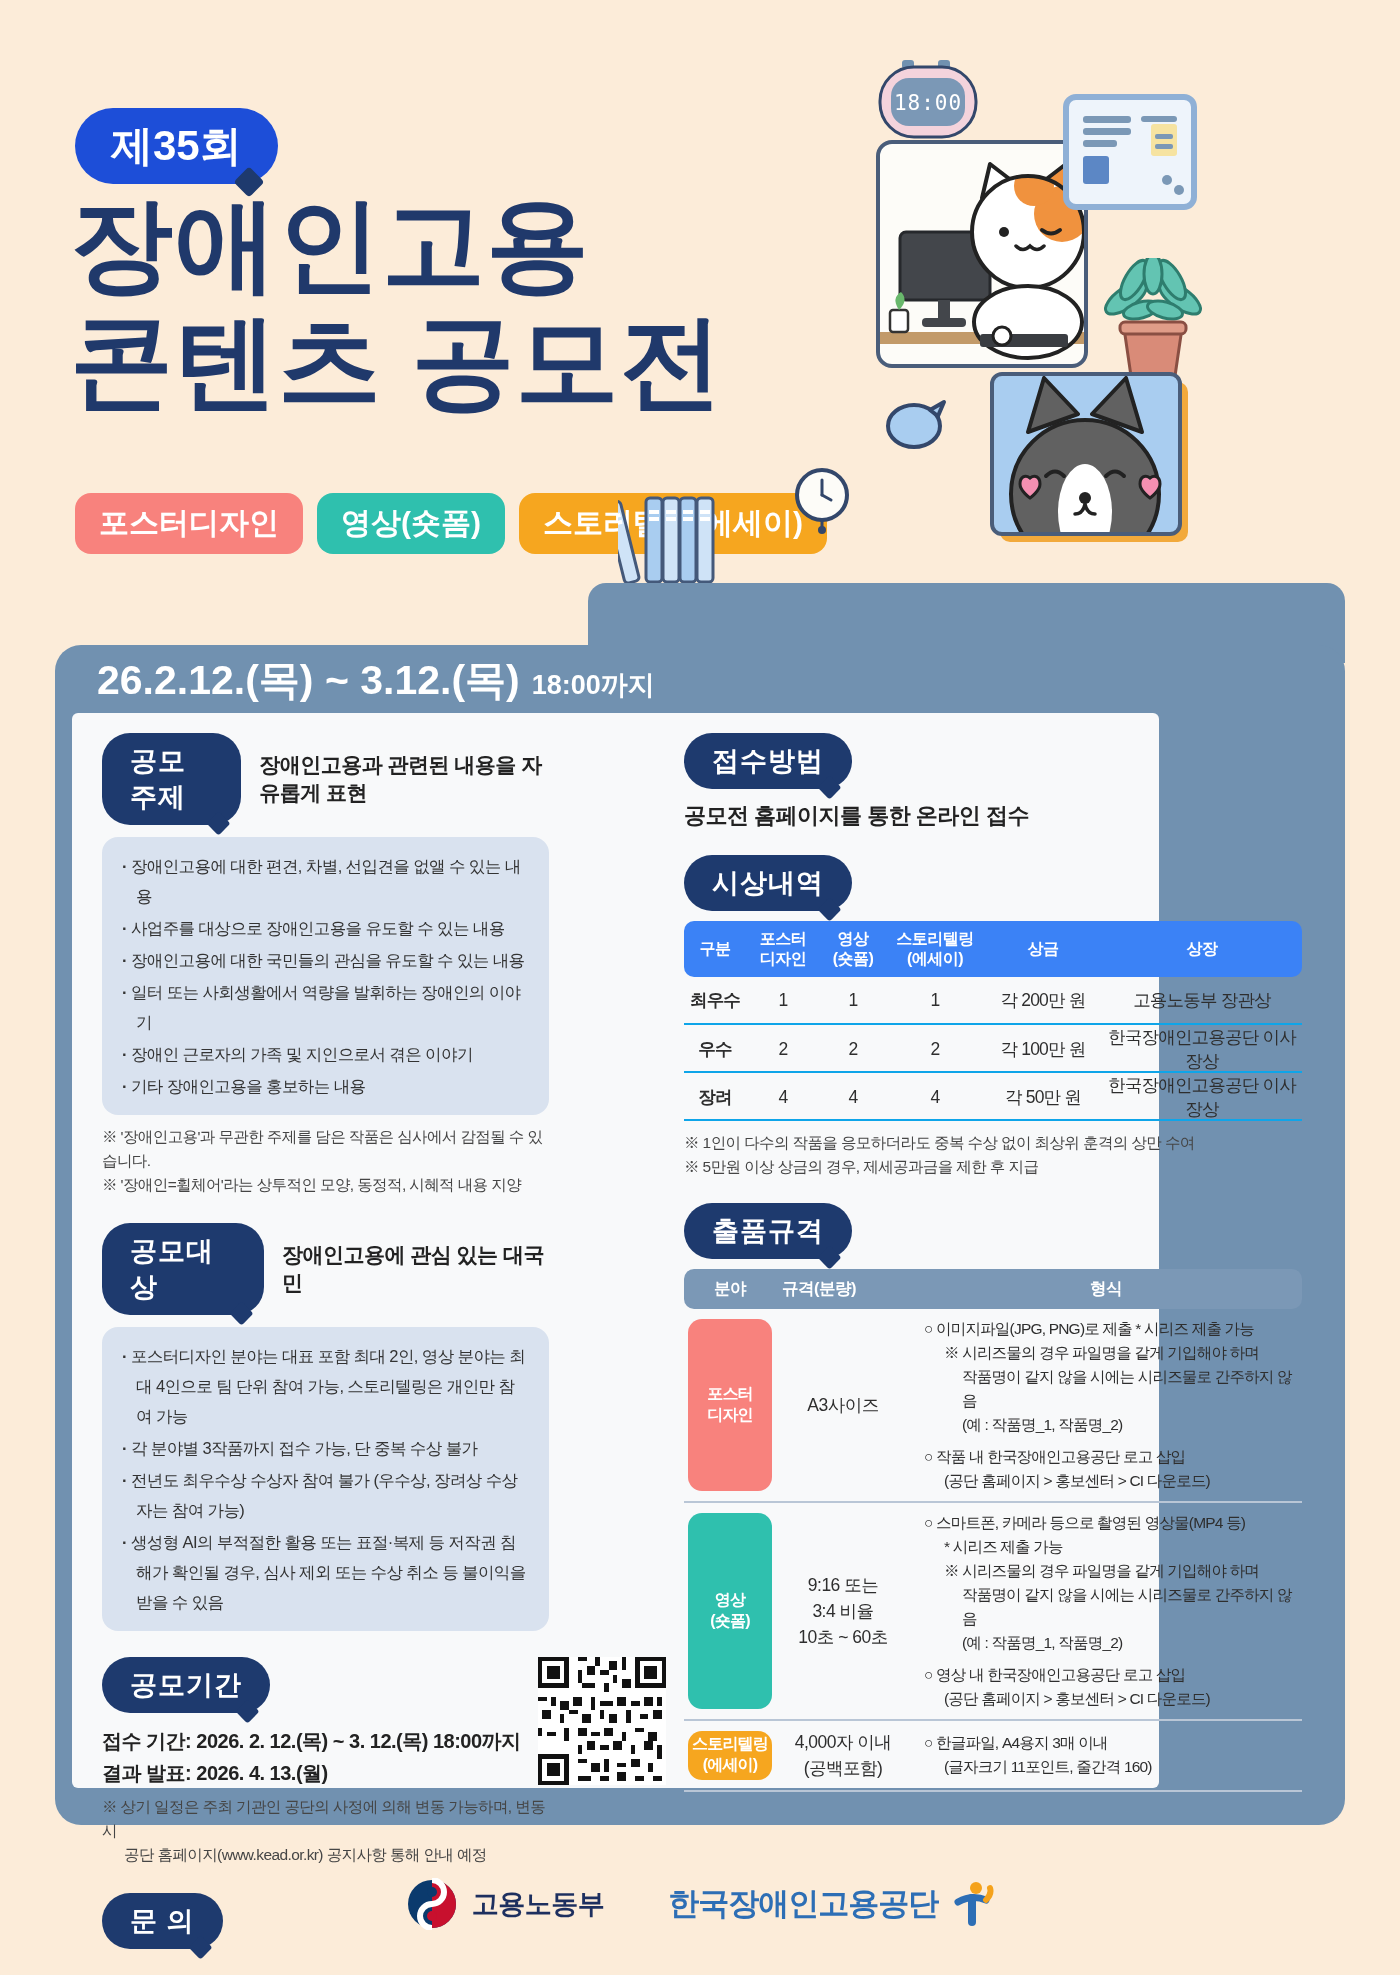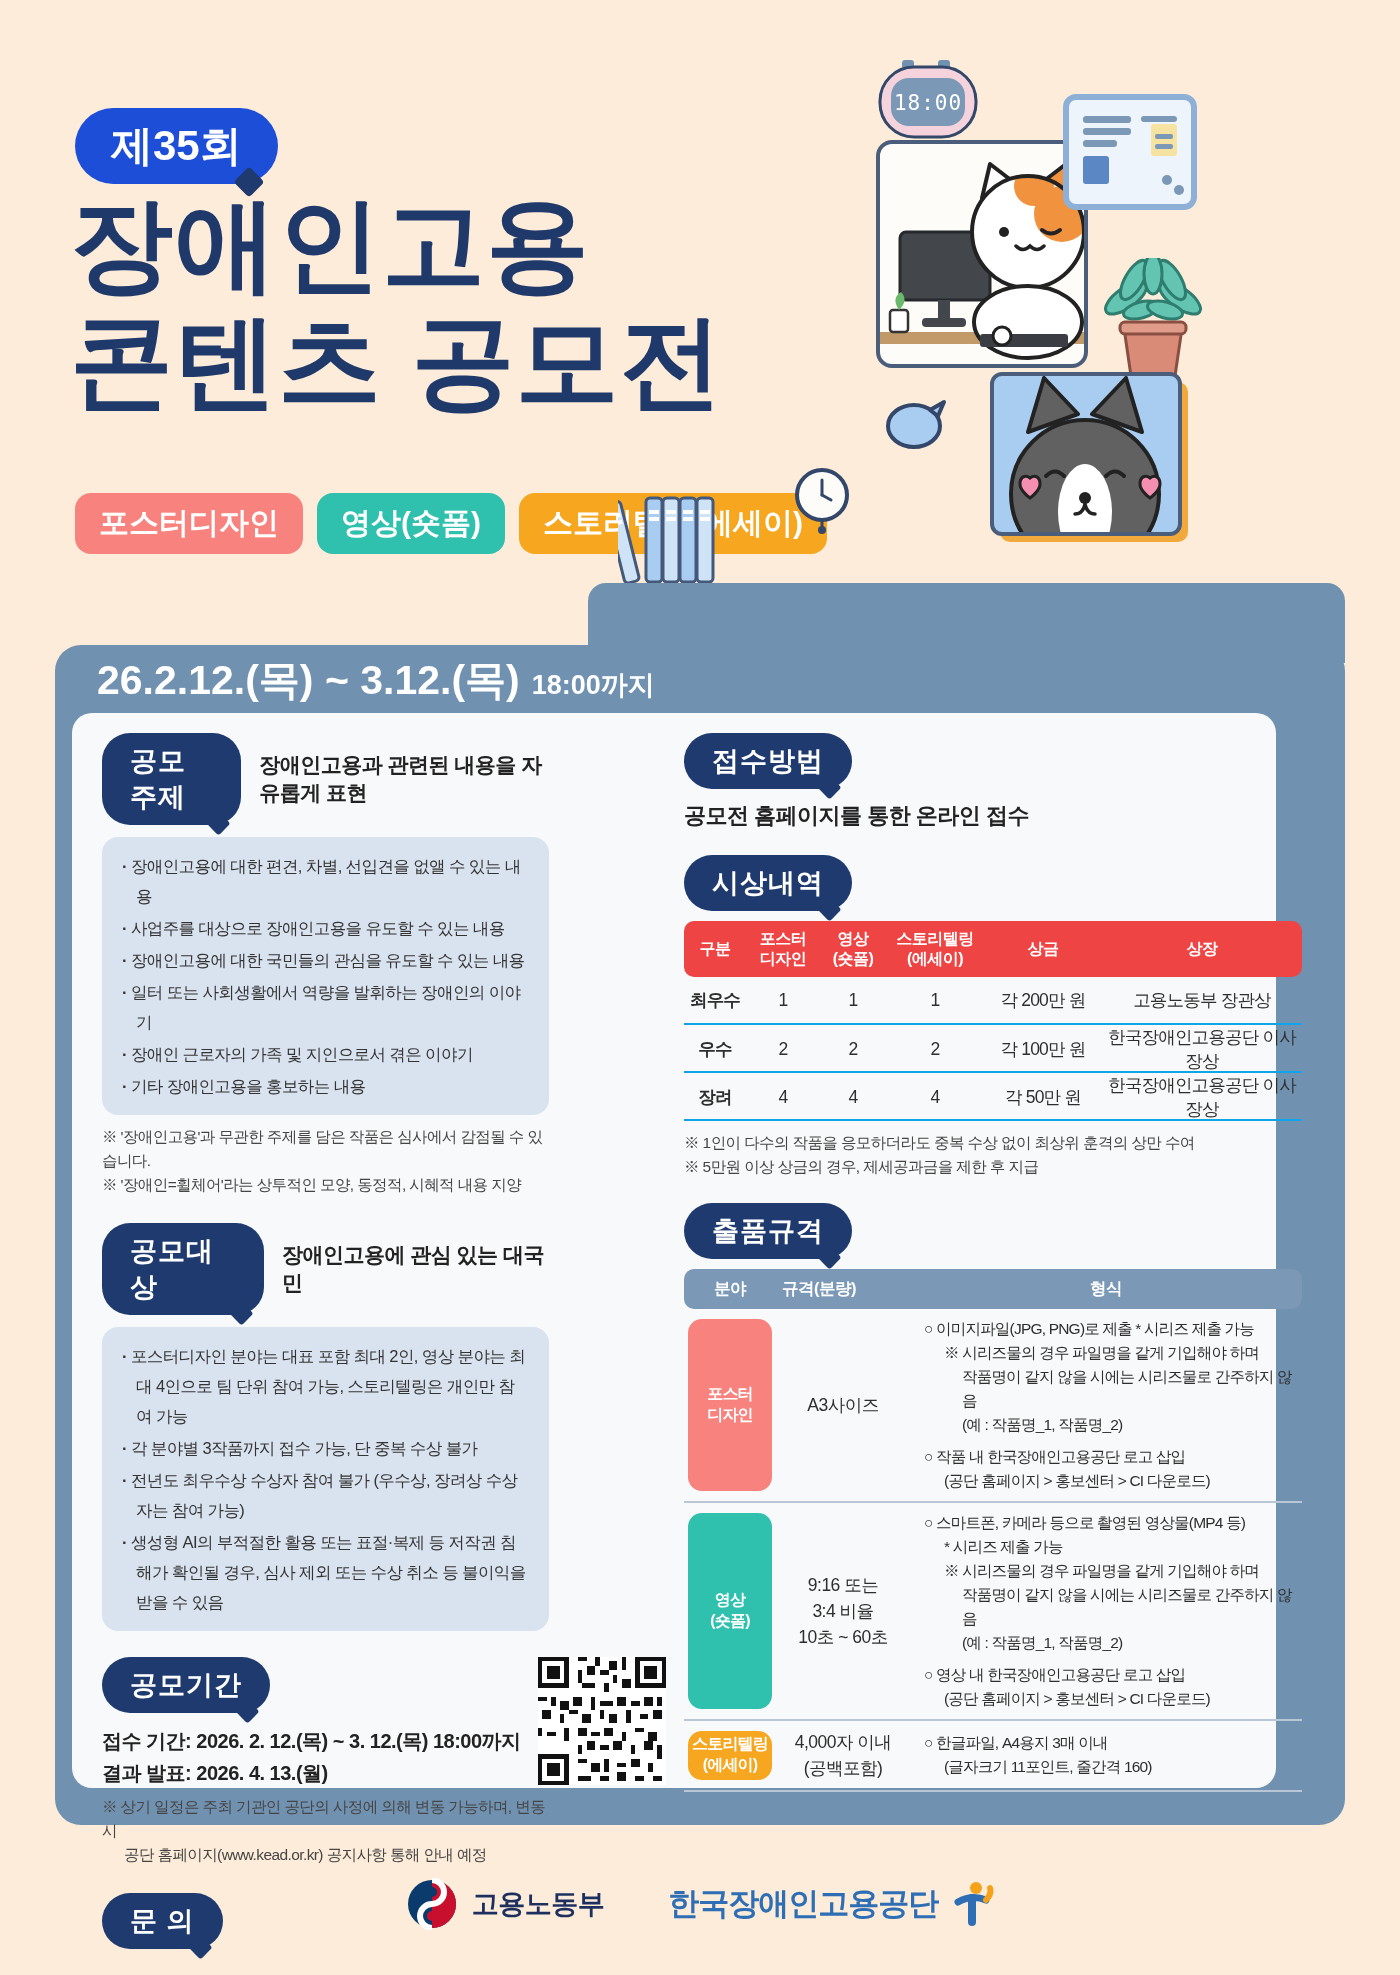--- a/index.html
+++ b/index.html
@@ -21,22 +21,22 @@
   .decor { position:absolute; }
 
   
   .shelf { position:absolute; left:588px; top:583px; width:757px; height:80px; background:#7191b0;
     border-radius:18px 18px 0 0; }
   .panel { position:absolute; left:55px; top:645px; width:1290px; height:1180px; background:#7191b0;
     border-radius:26px; }
   .panel-date { position:absolute; left:42px; top:8px; color:#fff; font-weight:700; font-size:41px;
     letter-spacing:0px; display:flex; align-items:baseline; }
   .panel-date .suffix { font-size:27px; margin-left:12px; font-weight:700; }
-  .panel-inner { position:absolute; left:17px; top:68px; width:1204px; height:1075px;
-    background:#f8f9fa; border-radius:20px;padding-left:36px; }
+  .panel-inner { position:absolute; left:17px; top:68px; width:1087px; height:1075px;
+    background:#f8f9fa; border-radius:6px;padding-left:36px; }
 
   .col-left  { position:absolute; left:30px;  top:20px; width:447px; }
   .col-right { position:absolute; left:612px; top:20px; width:618px; }
 
   .sec-head { display:flex; align-items:center; gap:18px; }
   .bubble { position:relative; display:inline-block; background:#1e3a6e; color:#fff; font-weight:700;
     font-size:27px; padding:10px 28px; border-radius:28px; letter-spacing:1px; }
   .bubble::after { content:""; position:absolute; right:14px; bottom:-7px; width:17px; height:17px;
     background:#1e3a6e; transform:rotate(45deg); border-radius:3px; }
   .sec-sub { font-size:21px; font-weight:700; color:#222; letter-spacing:-0.5px; }
@@ -49,21 +49,21 @@
   .note-line { font-size:15.5px; color:#454545; line-height:24px; letter-spacing:-0.6px; }
   .notes { margin-top:10px; }
 
   .period-line { font-size:20px; font-weight:700; color:#222; line-height:32px; letter-spacing:-0.5px; }
 
   .apply-sub { font-size:22px; font-weight:700; color:#222; margin-top:12px; letter-spacing:-0.5px; }
   .apply-note { font-size:16px; color:#454545; margin-top:6px; letter-spacing:-0.6px; }
 
   
   .aw-table { margin-top:10px; }
-  .aw-head { display:grid; grid-template-columns:62px 74px 66px 98px 118px 1fr; background:#ef4444;
+  .aw-head { display:grid; grid-template-columns:62px 74px 66px 98px 118px 1fr; background:#3b82f6;
     border-radius:10px; height:56px; align-items:center; text-align:center; color:#fff;
     font-weight:700; font-size:16px; line-height:1.25; white-space:pre-line; letter-spacing:-0.5px; }
   .aw-row { display:grid; grid-template-columns:62px 74px 66px 98px 118px 1fr; height:48px;
     align-items:center; text-align:center; font-size:17.5px; color:#2e2e2e;
     border-bottom:2px solid #0ea5e9; letter-spacing:-0.8px; }
   .aw-row .rank { font-weight:700; }
 
   
   .sp-head { display:grid; grid-template-columns:92px 134px 1fr; background:#7b98b6; border-radius:10px;
     height:40px; align-items:center; color:#fff; font-weight:700; font-size:16.5px; margin-top:10px;

